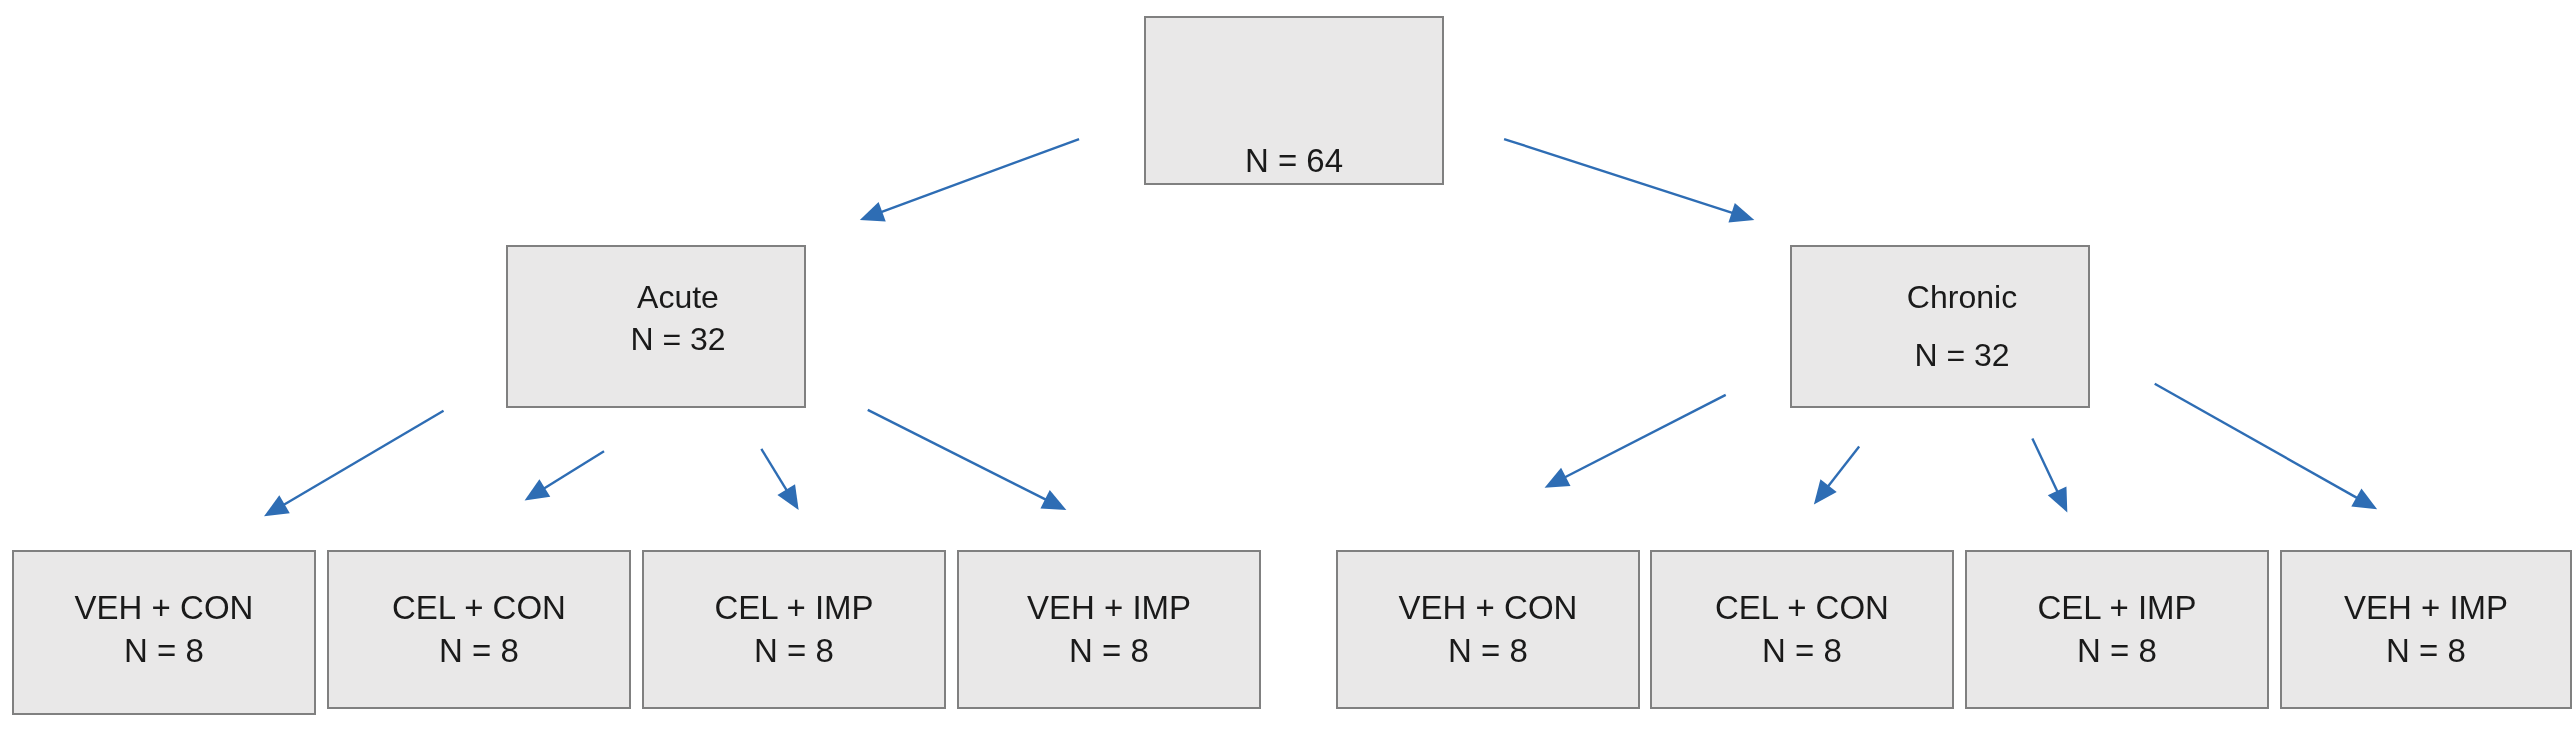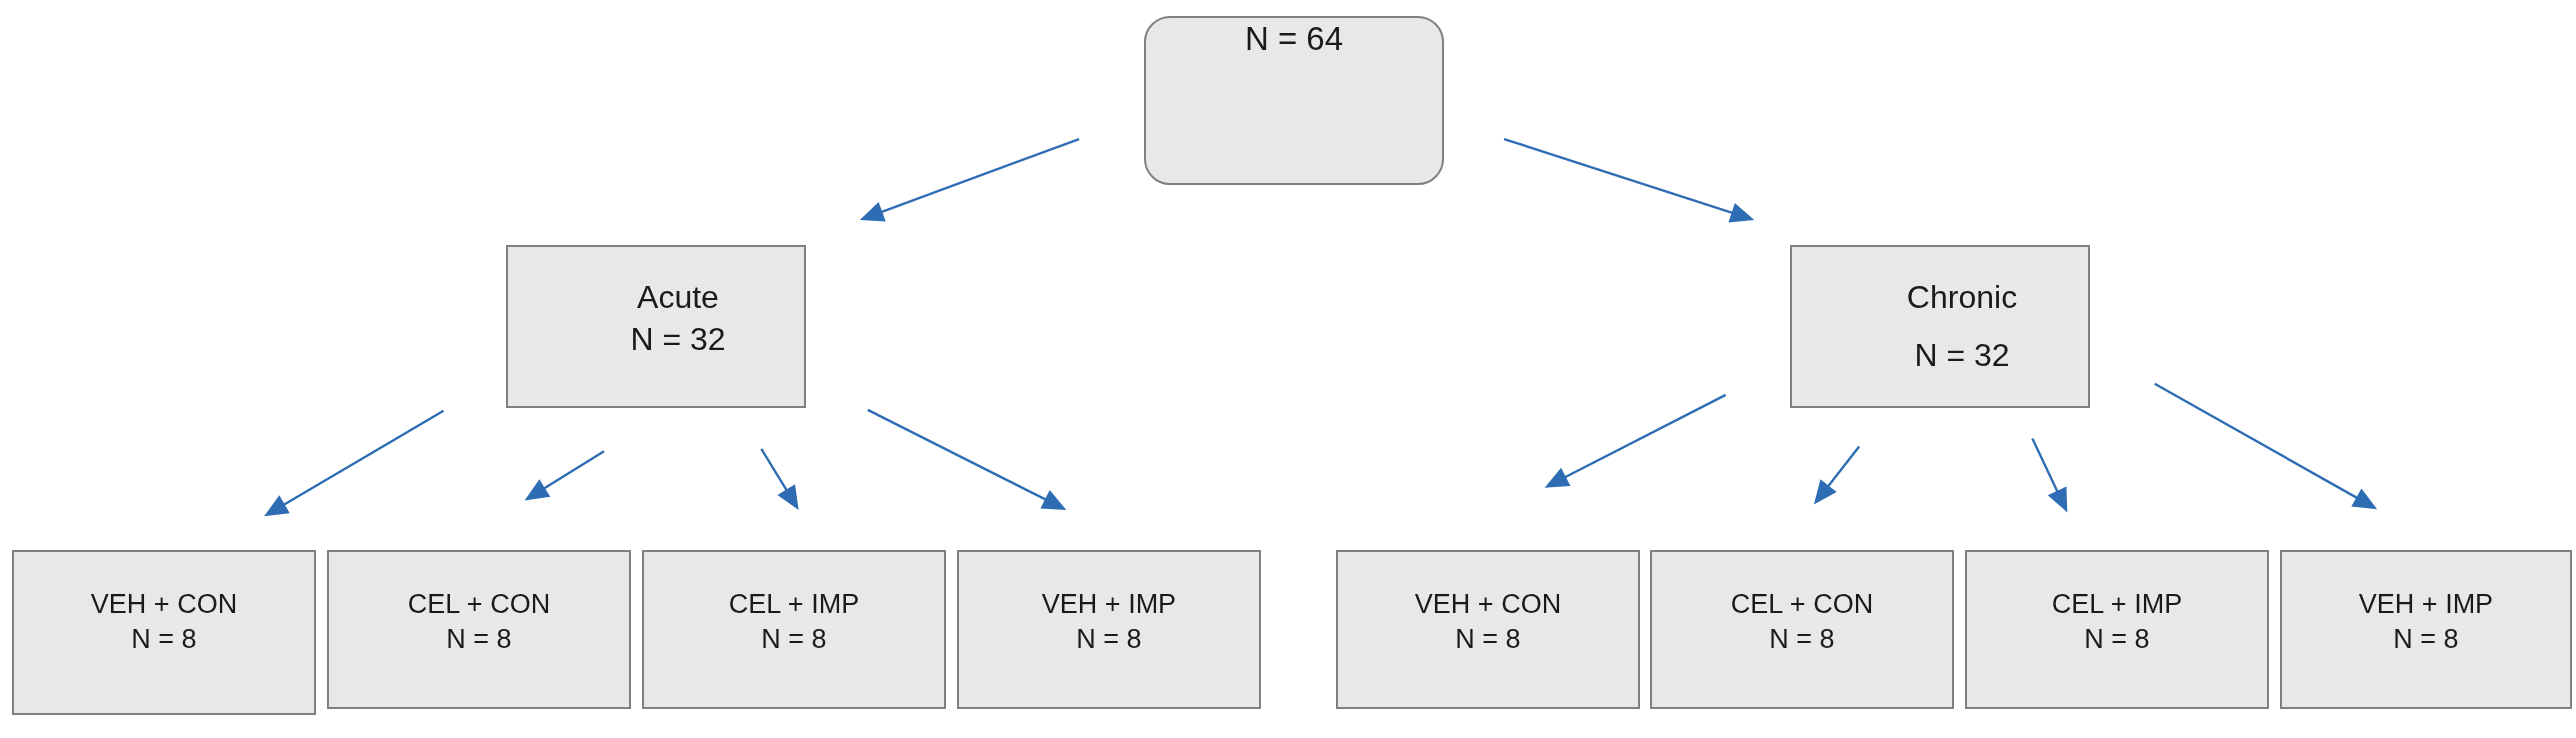--- a/index.html
+++ b/index.html
@@ -36,42 +36,41 @@
     color: #1a1a1a;
     line-height: 1.30;
     z-index: 2;
   }
   .node .line {
     display: block;
     white-space: nowrap;
   }
   
   .node.root {
-    justify-content: flex-start;
-    border-radius: 26px;
+    justify-content: flex-end;
   }
   .node.root .line {
     font-size: 33px;
   }
   
   .node.mid {
     justify-content: flex-start;
     padding-top: 30px;
     padding-left: 44px;
   }
   .node.mid .line {
     font-size: 32px;
   }
   
   .node.leaf {
     justify-content: flex-start;
     padding-top: 35px;
   }
   .node.leaf .line {
-    font-size: 27px;
+    font-size: 33px;
   }
 </style>
 </head>
 <body>
 
 <div id="canvas">
 
   <svg id="arrow-layer" viewBox="0 0 3242 929" xmlns="http://www.w3.org/2000/svg">
       <g>
         <line x1="1358" y1="175" x2="1104.5118679718987" y2="268.6803966190809" stroke="#2E6DB4" stroke-width="3"></line>

